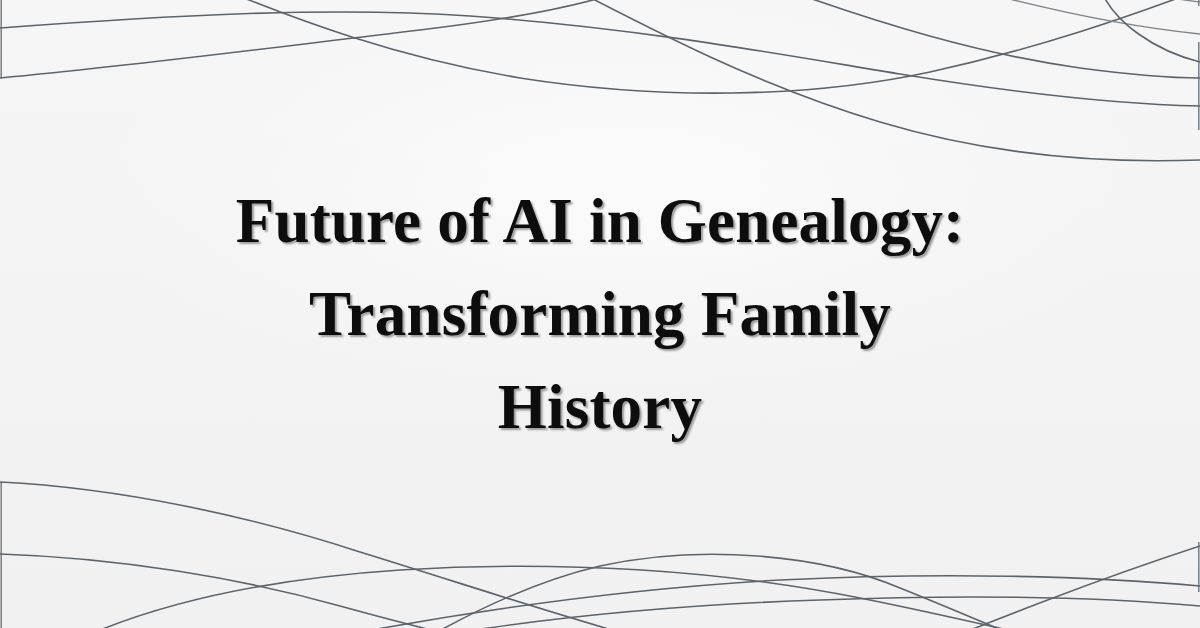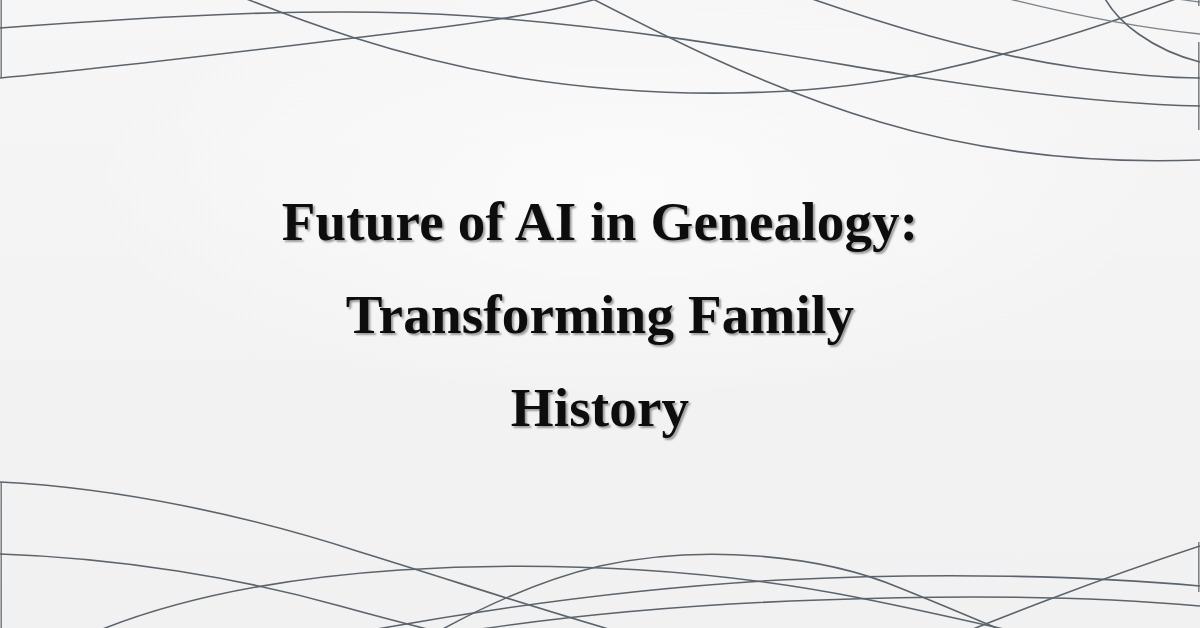--- a/index.html
+++ b/index.html
@@ -74,21 +74,21 @@
     box-sizing: border-box;
   }
 
   #page-title {
     margin: 0;
     width: 100%;
     text-align: center;
     color: #0d0d0d;
     font-family: "Liberation Serif", "DejaVu Serif", serif;
     font-weight: 700;
-    font-size: 55px;
+    font-size: 63px;
     line-height: 93px;
     letter-spacing: 0.2px;
     text-shadow: 2px 2px 2px rgba(30,30,30,0.42);
     white-space: pre-line;
   }
 </style>
 </head>
 <body>
 
 <div id="card">

